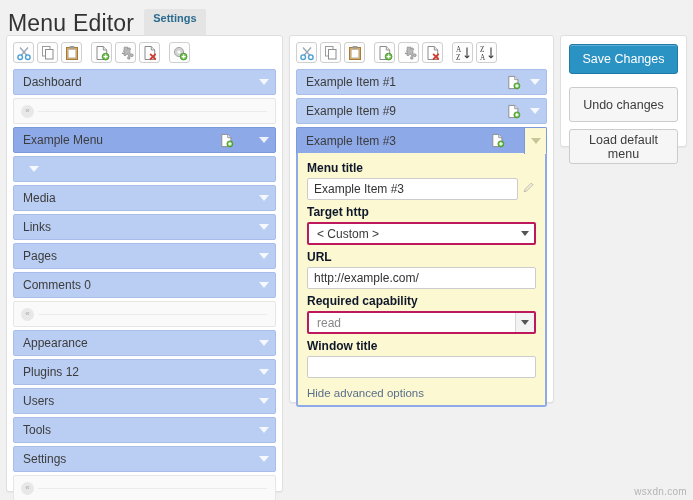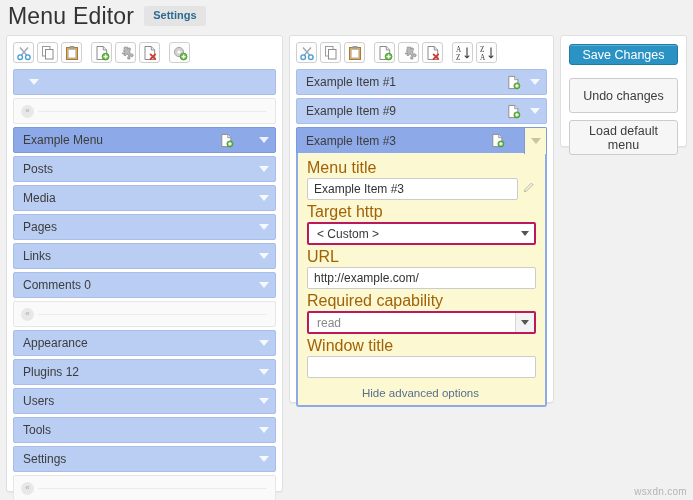--- a/index.html
+++ b/index.html
@@ -6,21 +6,21 @@
   html, body {
     margin: 0; padding: 0;
     width: 693px; height: 500px;
     background: #f1f1f1;
     font-family: "Liberation Sans", sans-serif;
     overflow: hidden;
   }
   .page { position: relative; width: 693px; height: 500px; }
 
   
-  .header { position: absolute; left: 8px; top: 2px; display: flex; align-items: center; gap: 10px; }
+  .header { position: absolute; left: 8px; top: 9px; display: flex; gap: 10px; }
   .page-title {
     font-size: 23px; color: #333; font-weight: normal;
     letter-spacing: .2px; line-height: 28px;
   }
   .settings-badge {
     background: #e4e4e4; color: #2a6b8f; font-size: 11px; font-weight: bold;
     padding: 4px 9px 5px 9px; border-radius: 2px; line-height: 1;
   }
 
   
@@ -80,21 +80,21 @@
     background: #fbf8d2; height: 26px; border-left: 1px solid #7b99dd;
     align-self: stretch;
   }
   .row.expanded .caret .tri { border-top-color: #c9c59a; }
 
   .detail {
     background: #fbf8d2; border: 2px solid #8da9e8; border-top: none;
     border-radius: 0 0 3px 3px; padding: 8px 9px 6px 9px; margin-bottom: 3px;
   }
   .fgroup { margin-bottom: 5px; }
-  .flabel { font-size: 16px; color: #a16207; margin-bottom: 3px; line-height: 14px; }
+  .flabel { font-size: 12px; color: #0f172a; margin-bottom: 3px; line-height: 14px; font-weight: bold; }
   .fieldrow { display: flex; align-items: center; gap: 4px; }
   .txt {
     flex: 1; height: 22px; border: 1px solid #ccc; background: #fff; border-radius: 2px;
     font-size: 12px; color: #333; padding: 0 6px; font-family: "Liberation Sans", sans-serif;
     outline: none;
   }
   .sel {
     position: relative; width: 100%; height: 23px; border: 2px solid #be185d;
     background: #fff; border-radius: 2px; display: flex; align-items: center;
     padding: 0 26px 0 8px; font-size: 12px; color: #3a3a3a; cursor: pointer;
@@ -105,28 +105,28 @@
     display: flex; align-items: center; justify-content: center;
   }
   .sel.boxed .arrowbox {
     background: #f3f3f3; border-left: 1px solid #d6d6d6; width: 19px;
   }
   .sel .arrowbox .dtri {
     width: 0; height: 0; border-left: 4px solid transparent; border-right: 4px solid transparent;
     border-top: 5px solid #555;
   }
   .adv {
-    text-align: center; font-size: 11.5px; color: #5a6f8c; padding-top: 4px; padding-right: 2px;
+    text-align: left; font-size: 11.5px; color: #5a6f8c; padding-top: 4px; padding-right: 2px;
     cursor: pointer;
   }
 
   
   .rpanel-inner { padding: 8px 8px 10px 8px; }
   .btn-primary {
-    display: block; width: 100%; height: 21px; background: #2b92c4;
+    display: block; width: 100%; height: 30px; background: #2b92c4;
     border: 1px solid #1f7aa6; border-radius: 3px; color: #fff; font-size: 12.5px;
     cursor: pointer; font-family: "Liberation Sans", sans-serif;
     box-shadow: inset 0 1px 0 rgba(255,255,255,.25);
   }
   .btn-sec {
     display: block; width: 100%; height: 35px; background: #f6f6f6;
     border: 1px solid #cccccc; border-radius: 3px; color: #3c3c3c; font-size: 12.5px;
     cursor: pointer; margin-top: 7px; font-family: "Liberation Sans", sans-serif;
   }
   .gapline { height: 13px; }
@@ -207,20 +207,21 @@
               <circle cx="7" cy="7" r="4.6" fill="#d2d2d2" stroke="#9f9f9f" stroke-width=".9"></circle>
               <circle cx="7" cy="7" r="1.6" fill="#fff"></circle>
               <circle cx="11.6" cy="11.6" r="3.4" fill="#6fc04a" stroke="#3f8f28" stroke-width=".8"></circle>
               <path d="M11.6 9.6v4M9.6 11.6h4" stroke="#fff" stroke-width="1.4"></path>
             </svg>
           </span>
         </div>
       </div>
     <div class="list" id="left-list">
         <div class="row">
+          <div class="label">Dashboard</div>
           <div class="caret">
             <span class="tri"></span>
           </div>
         </div>
         <div class="sep">
           <span class="sep-dot">«</span>
           <span class="sep-line"></span>
         </div>
         <div class="row selected">
           <div class="label">Example Menu</div>
@@ -230,39 +231,38 @@
               <path d="M9.3 1.5V5h3.4" fill="#e9e9e9" stroke="#8b8b8b" stroke-width=".9"></path>
               <circle cx="11.6" cy="11.6" r="3.2" fill="#6fc04a" stroke="#3f8f28" stroke-width=".8"></circle>
               <path d="M11.6 9.8v3.6M9.9 11.6h3.5" stroke="#fff" stroke-width="1.3"></path>
             </svg>
           </div>
           <div class="caret">
             <span class="tri"></span>
           </div>
         </div>
         <div class="row">
-          <div class="label">Posts</div>
           <div class="caret">
             <span class="tri"></span>
           </div>
         </div>
         <div class="row">
           <div class="label">Media</div>
           <div class="caret">
             <span class="tri"></span>
           </div>
         </div>
         <div class="row">
+          <div class="label">Links</div>
+          <div class="caret">
+            <span class="tri"></span>
+          </div>
+        </div>
+        <div class="row">
           <div class="label">Pages</div>
-          <div class="caret">
-            <span class="tri"></span>
-          </div>
-        </div>
-        <div class="row">
-          <div class="label">Links</div>
           <div class="caret">
             <span class="tri"></span>
           </div>
         </div>
         <div class="row">
           <div class="label">Comments 0</div>
           <div class="caret">
             <span class="tri"></span>
           </div>
         </div>

